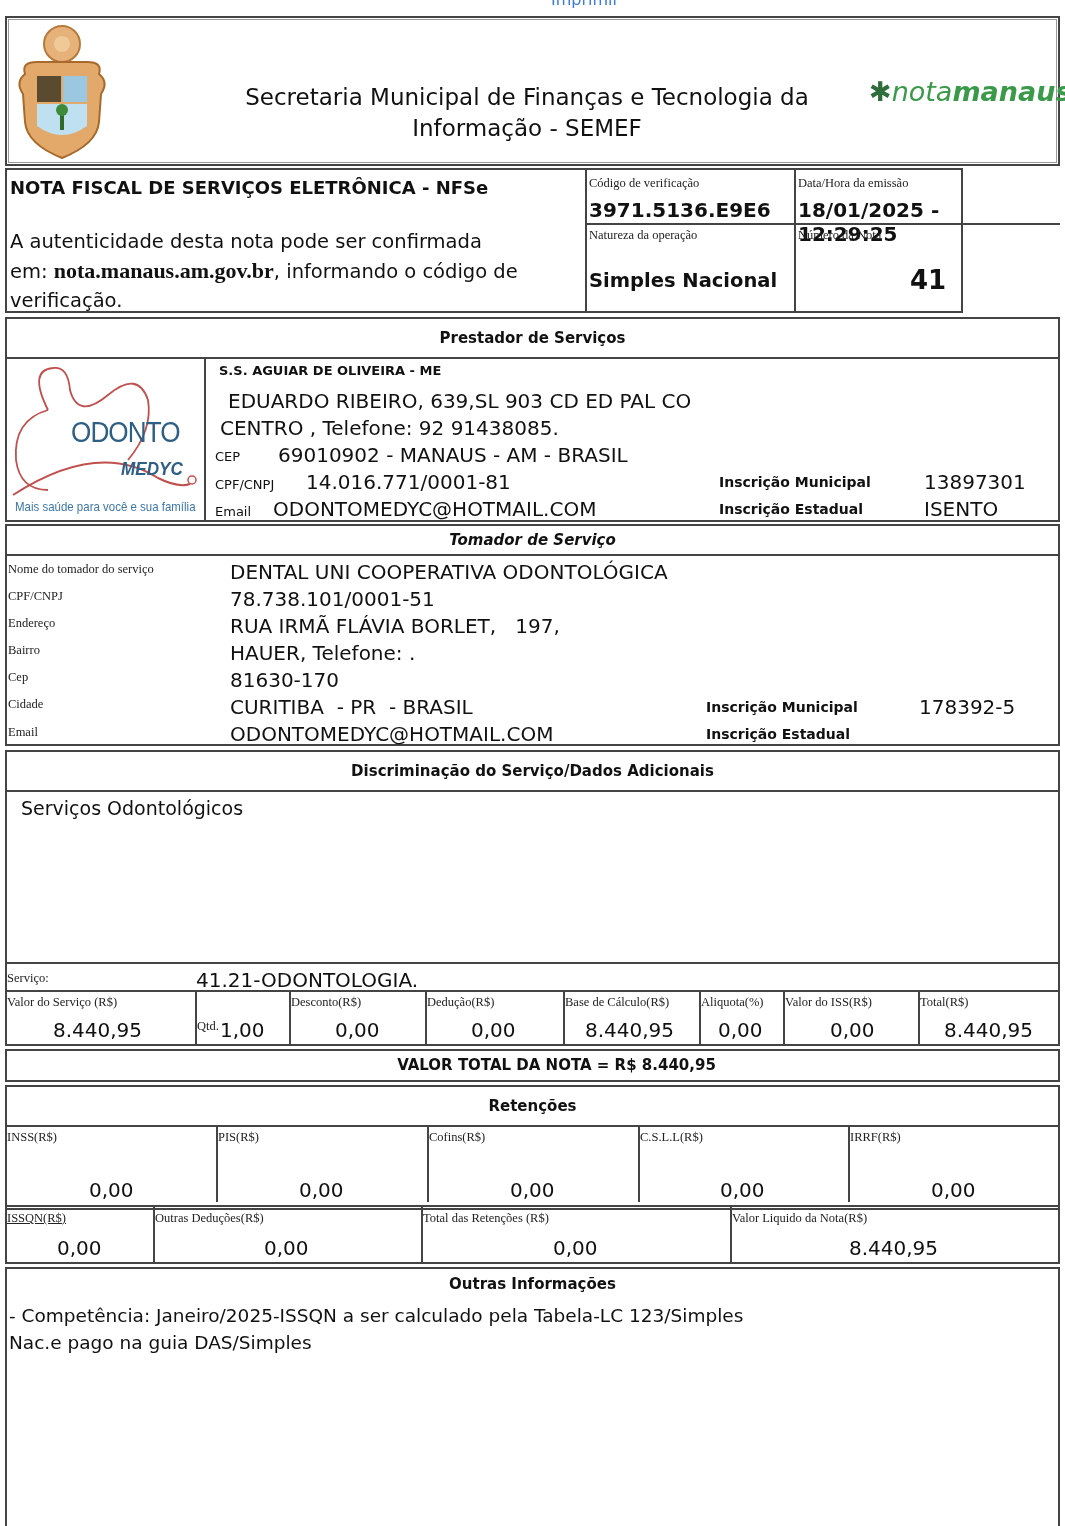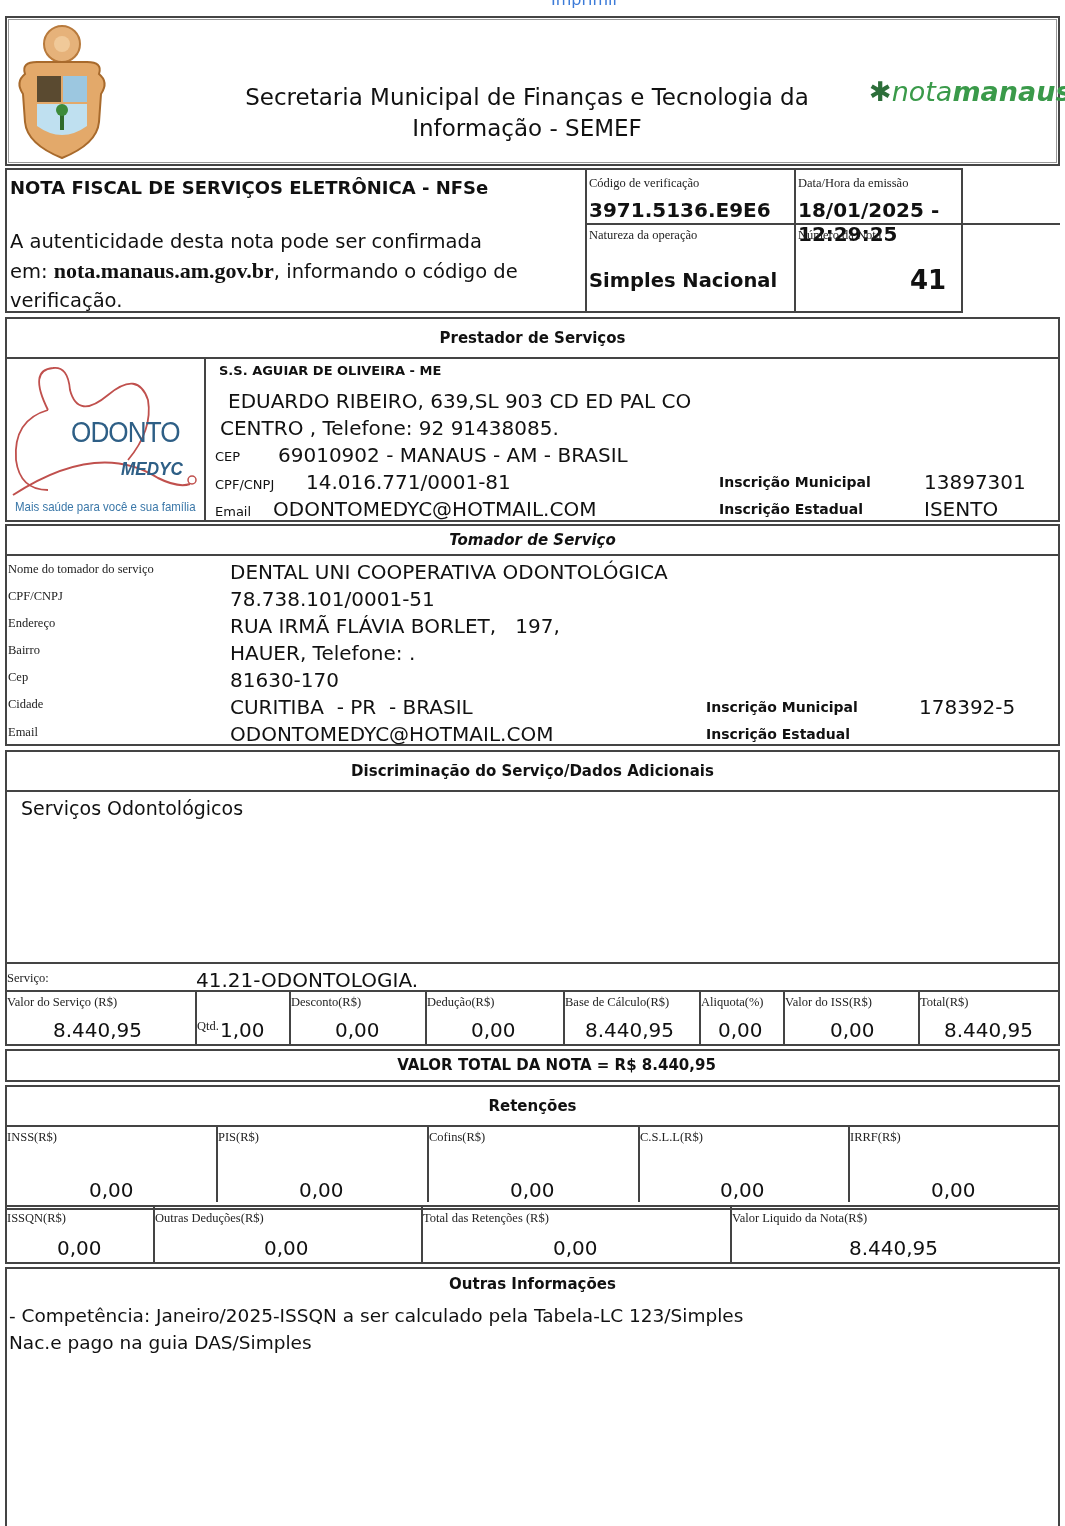--- a/index.html
+++ b/index.html
@@ -185,21 +185,21 @@
   <div class="val" style="left:713px; top:91px;">0,00</div>
   <div class="lbl" style="left:843px; top:43px;">IRRF(R$)</div>
   <div class="val" style="left:924px; top:91px;">0,00</div>
 </div>
 
 <div class="box noout" style="left:5px; top:1205px; width:1055px; height:59px;">
   <div class="vline" style="left:146px; top:0; height:57px;"></div>
   <div class="vline" style="left:414px; top:0; height:57px;"></div>
   <div class="vline" style="left:723px; top:0; height:57px;"></div>
 
-  <div class="lbl" style="left:0; top:4px;">ISSQN(R$)</div>
+  <div class="lbl" style="left:0; top:4px;text-decoration:underline;">ISSQN(R$)</div>
   <div class="val" style="left:50px; top:29px;">0,00</div>
   <div class="lbl" style="left:148px; top:4px;">Outras Deduções(R$)</div>
   <div class="val" style="left:257px; top:29px;">0,00</div>
   <div class="lbl" style="left:416px; top:4px;">Total das Retenções (R$)</div>
   <div class="val" style="left:546px; top:29px;">0,00</div>
   <div class="lbl" style="left:725px; top:4px;">Valor Liquido da Nota(R$)</div>
   <div class="val" style="left:842px; top:29px;">8.440,95</div>
 </div>
 
 <div class="box noout" style="left:5px; top:1267px; width:1055px; height:262px;">

